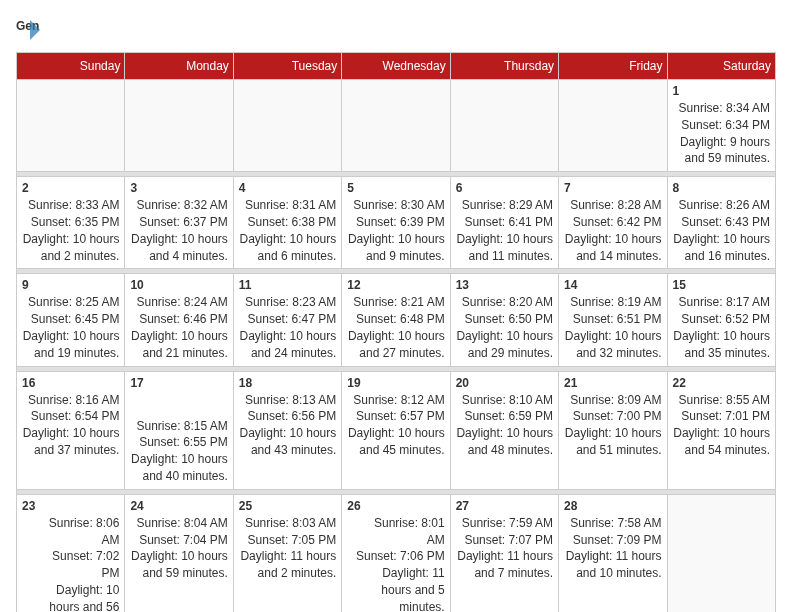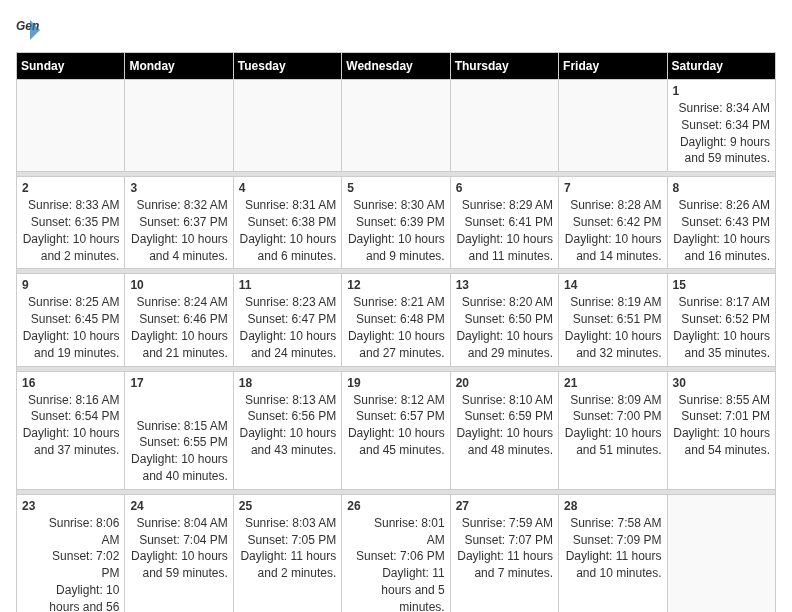--- a/index.html
+++ b/index.html
@@ -13,21 +13,20 @@
     .header-area {
       display: flex;
       justify-content: space-between;
       align-items: flex-start;
       margin-bottom: 8px;
     }
     .logo {
       display: flex;
       align-items: flex-end;
       gap: 4px;
-      font-style: italic;
     }
     .logo-icon {
       width: 28px;
       height: 28px;
     }
     .title-area {
       text-align: right;
     }
     .month-title {
       font-size: 32px;
@@ -37,26 +36,26 @@
     .subtitle {
       font-size: 14px;
       color: #555;
     }
     .calendar {
       width: 100%;
       border-collapse: collapse;
       border: 1px solid #ccc;
     }
     .calendar th {
-      background-color: #000000;
+      background-color: #b91c1c;
       color: #fff;
       font-size: 12px;
-      font-weight: bold;
+      font-weight: normal;
       padding: 6px 4px;
-      text-align: left;
+      text-align: right;
       border: 1px solid #ccc;
     }
     .calendar td {
       vertical-align: top;
       border: 1px solid #ccc;
       padding: 4px 5px;
       width: 107px;
       min-height: 80px;
       font-size: 10px;
       color: #333;
@@ -253,21 +252,21 @@
 Sunset: 6:59 PM
 Daylight: 10 hours and 48 minutes.</div>
         </td>
         <td>
           <span class="day-num">21</span>
           <div class="day-info" style="white-space: pre-line;">Sunrise: 8:09 AM
 Sunset: 7:00 PM
 Daylight: 10 hours and 51 minutes.</div>
         </td>
         <td>
-          <span class="day-num">30</span>
+          <span class="day-num">22</span>
           <div class="day-info" style="white-space: pre-line;">Sunrise: 8:55 AM
 Sunset: 7:01 PM
 Daylight: 10 hours and 54 minutes.</div>
         </td>
       </tr>
       <tr>
         <td colspan="7" style="height: 5px; background: rgb(224, 224, 224); padding: 0px;"></td>
       </tr>
       <tr>
         <td>

